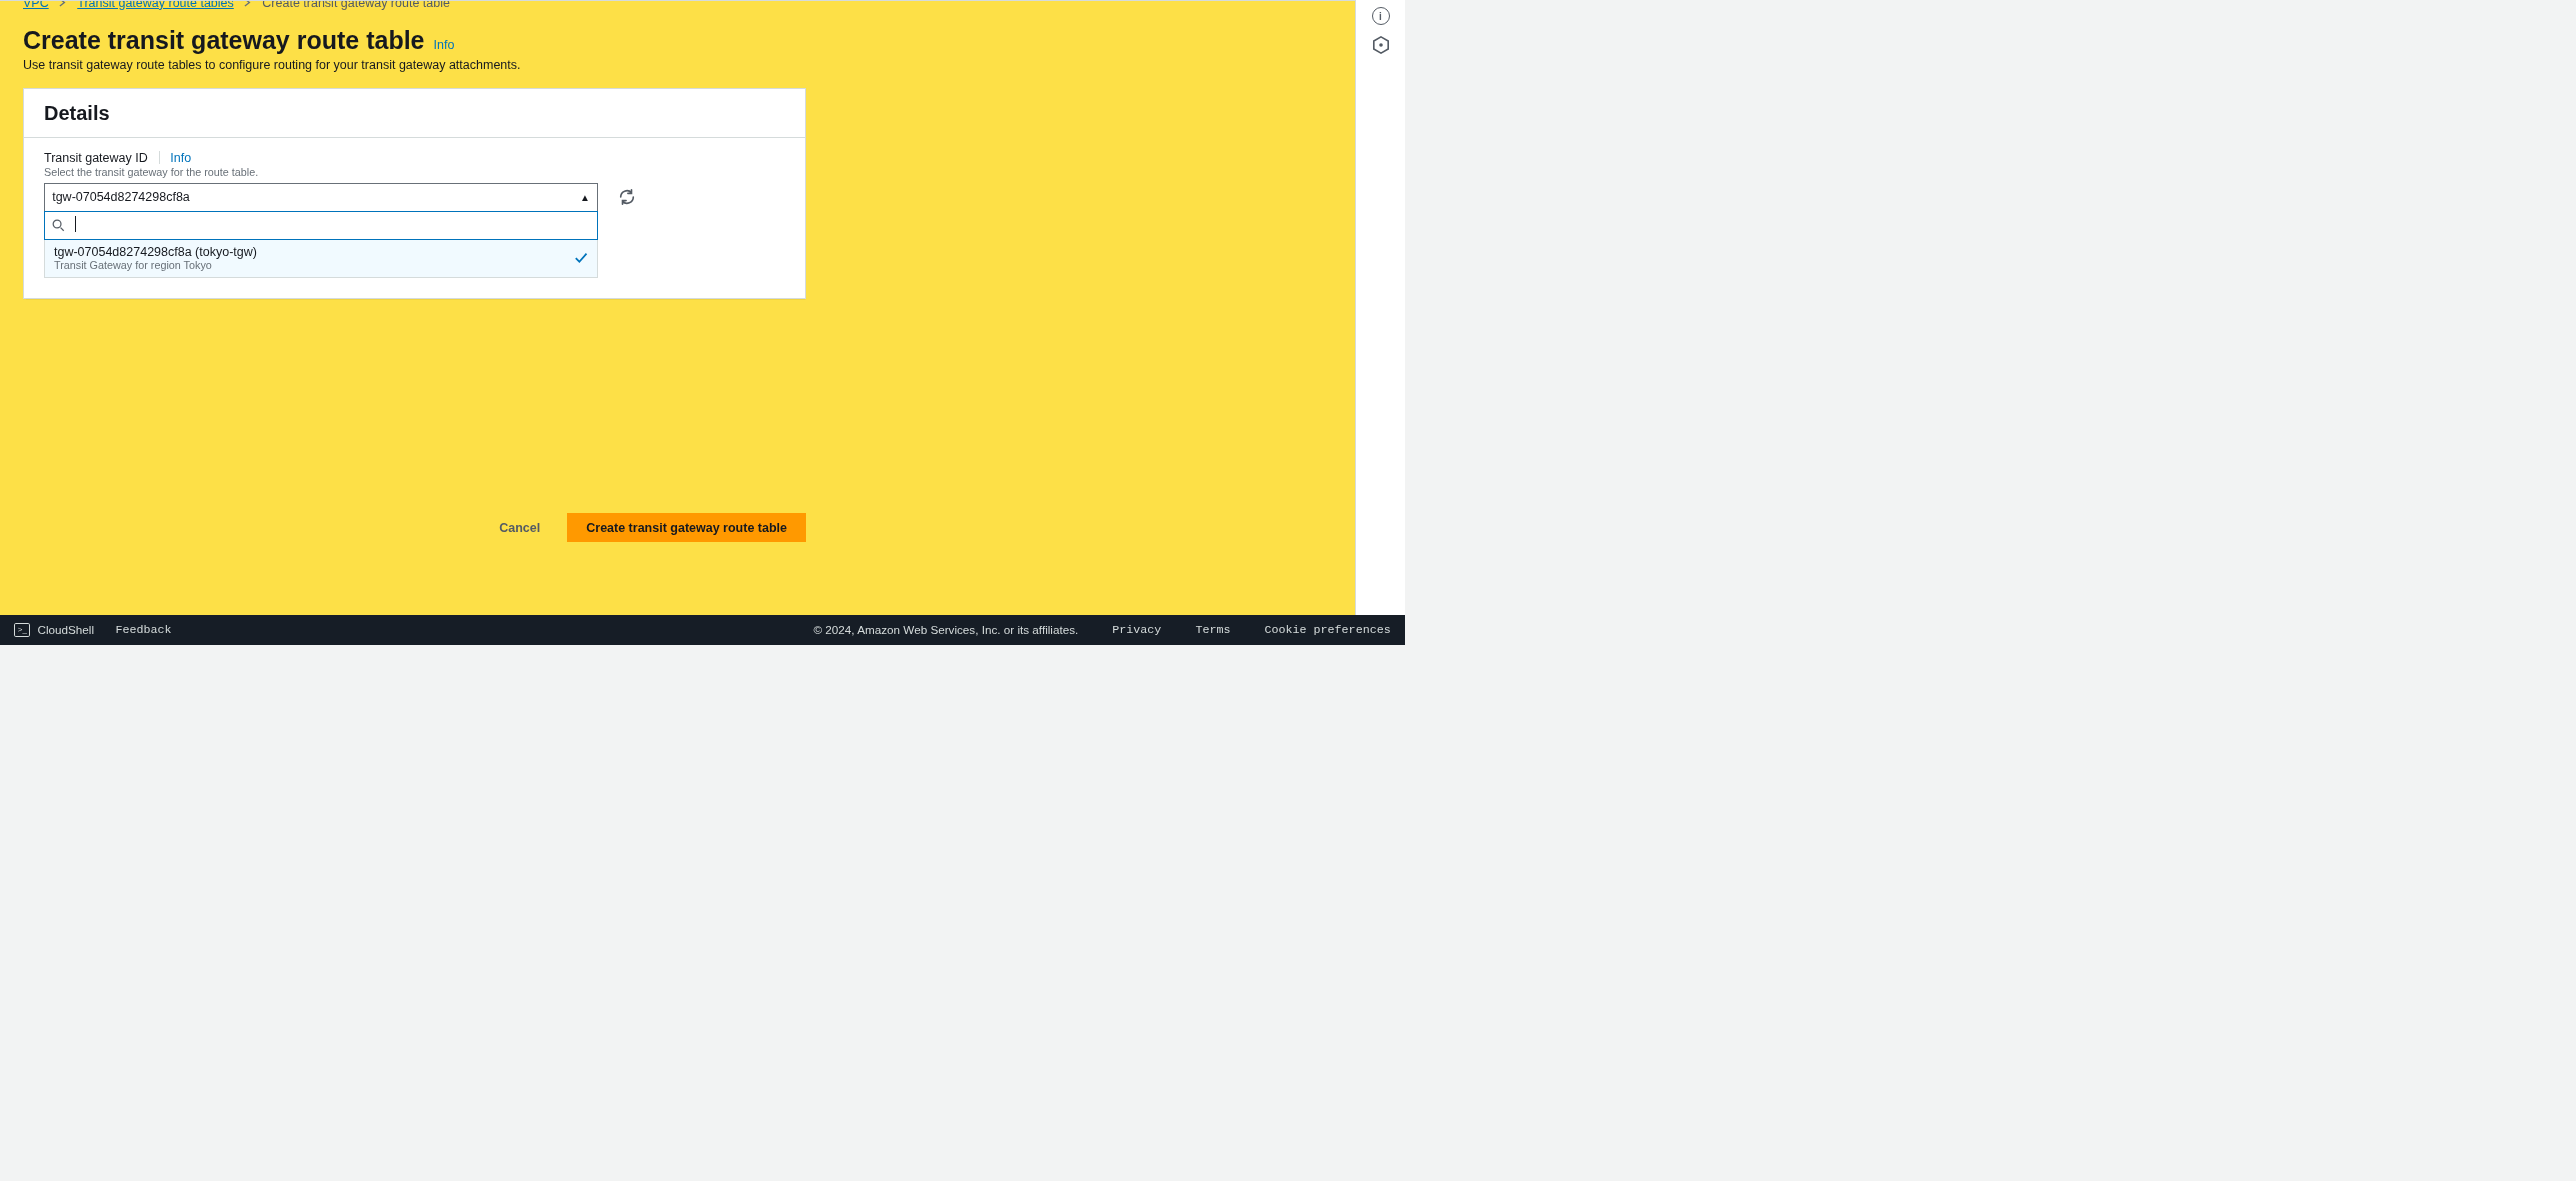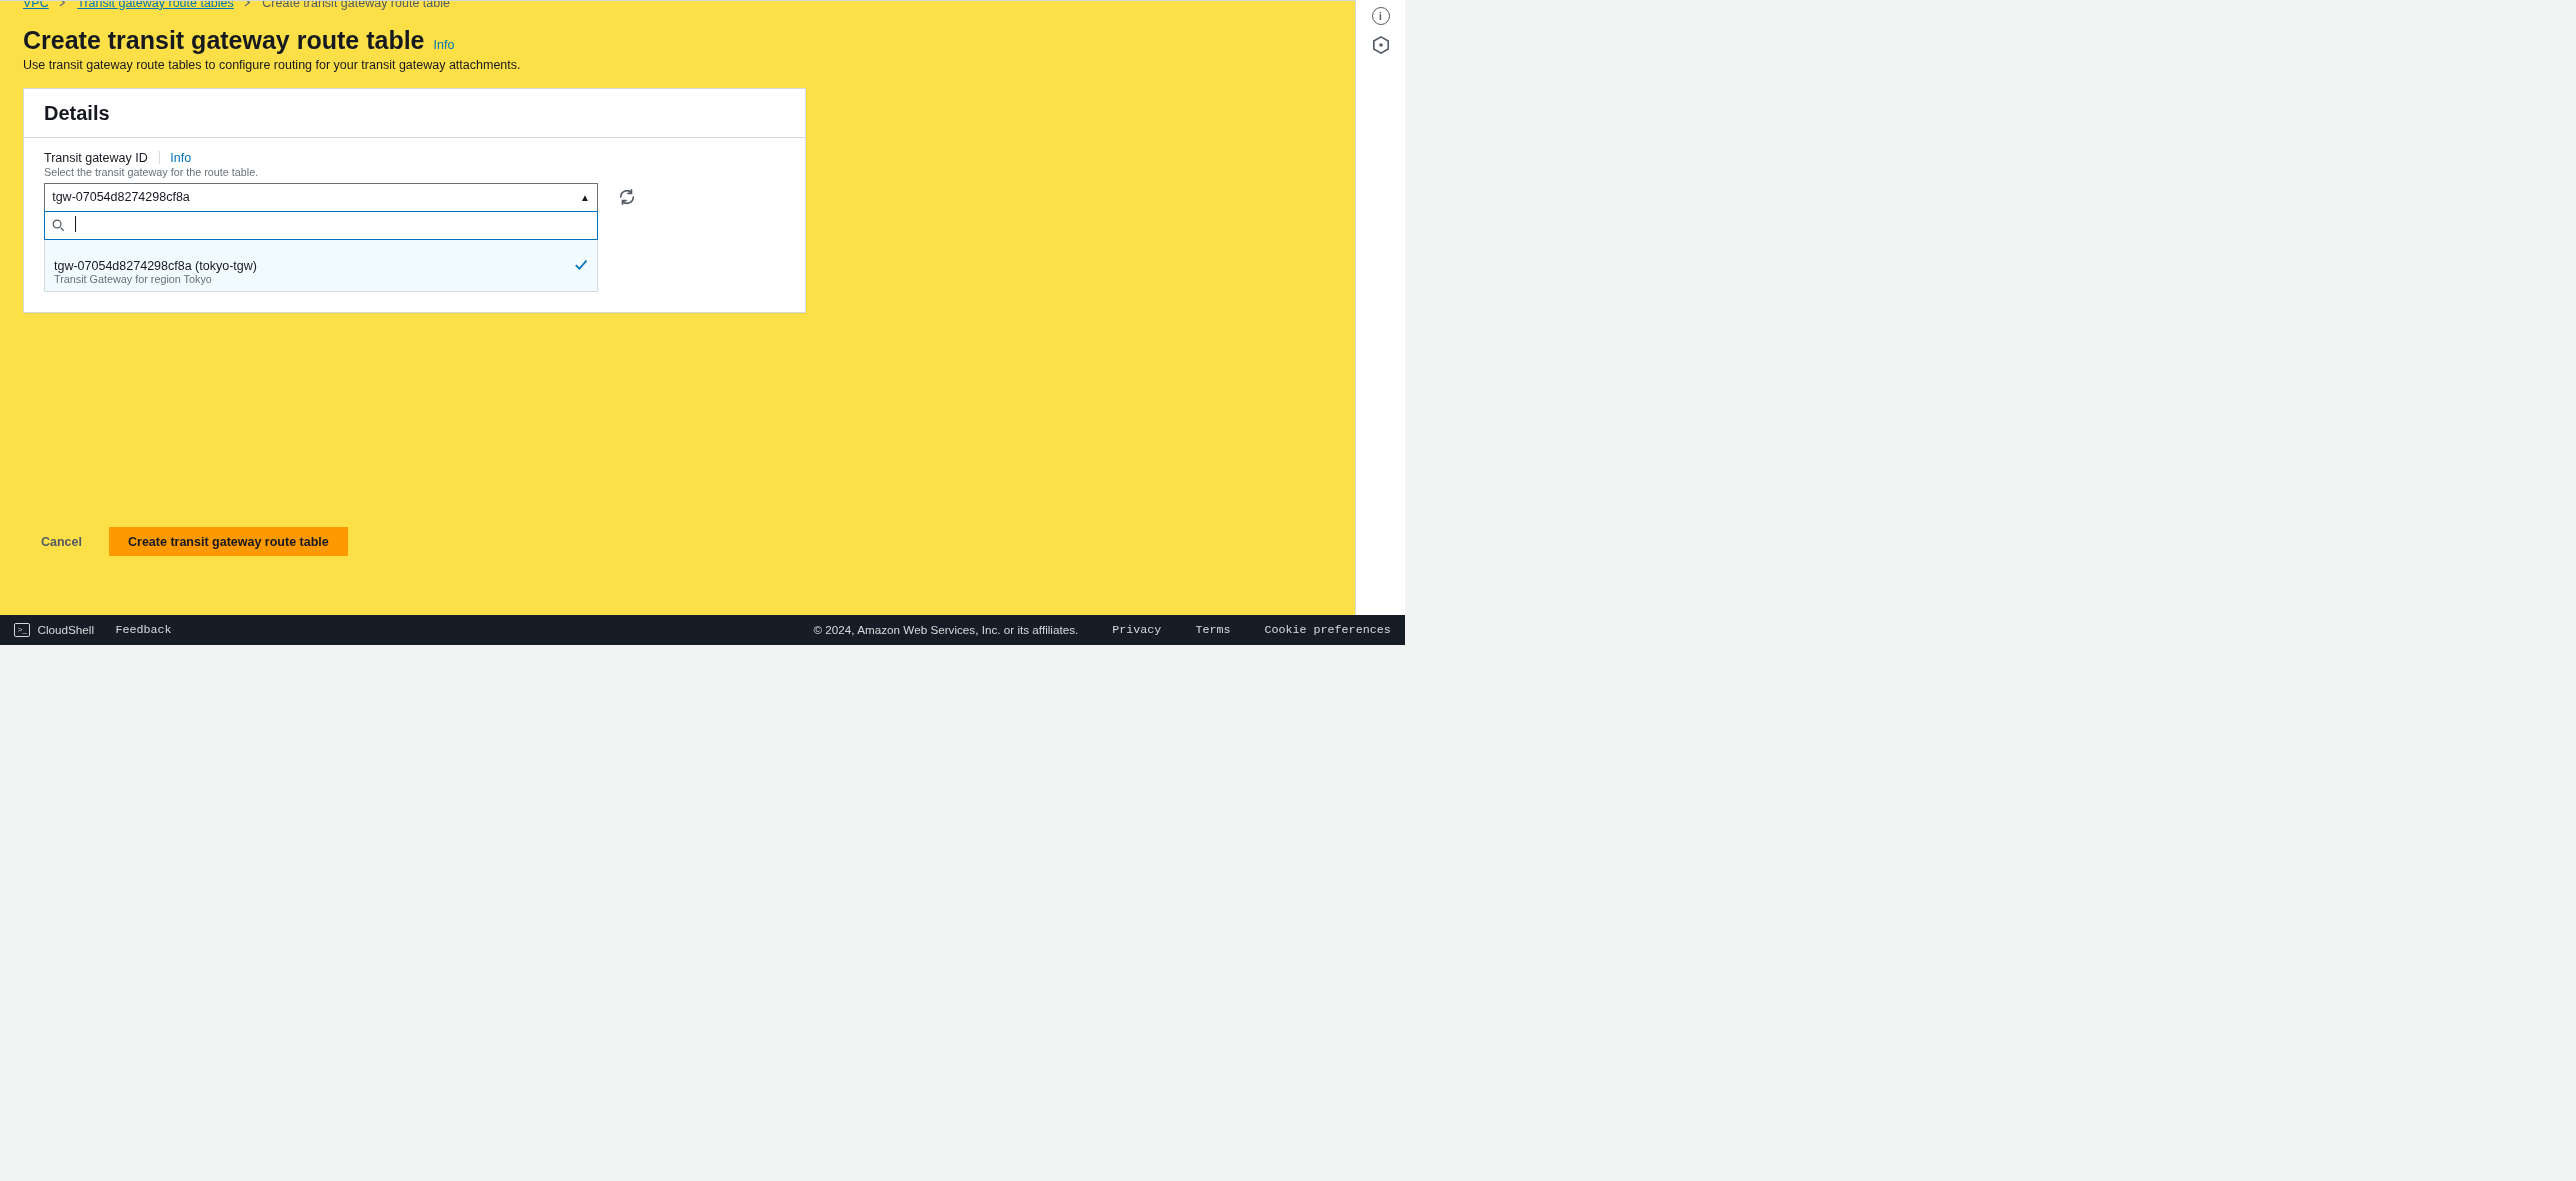--- a/index.html
+++ b/index.html
@@ -48,38 +48,38 @@
   .dropdown { position:relative; width:554px; margin-top:-0.9px;}
   .dropdown-search {
     width:554px; height:29px; border:1.8px solid #0073bb; border-top-width:1.8px; padding:3.6px 7.2px;
     display:flex; align-items:center; gap:7.2px; background:#fff;
   }
   .dropdown-search input { border:none; outline:none; font-size:12.5px; flex:1;}
   .dropdown-option {
     width:554px; border:0.9px solid #d5dbdb; border-top:none; background:#f1faff;
     padding:5.4px 9px; display:flex; align-items:center; justify-content:space-between;
   }
-  .dropdown-option .opt-text .primary{ font-size:12.5px; color:#16191f;margin-top:14px;}
+  .dropdown-option .opt-text .primary{ font-size:12.5px; color:#16191f;}
   .dropdown-option .opt-text .secondary{ font-size:10.8px; color:#687078;}
   .dropdown-option .check{ color:#0073bb; font-size:14.3px;}
 
   .tags-desc{ font-size:12.5px; color:#16191f; padding:0 0 12.5px; line-height:1.4;}
 
   .tag-row { display:flex; gap:16px; align-items:flex-end;}
   .tag-col .col-label{ font-size:12.5px; margin-bottom:5.4px; display:block;}
   .tag-input-wrap{ position:relative; width:269px;}
   .tag-input-wrap .search-ic{ position:absolute; left:7.2px; top:7.2px; color:#687078;}
   .tag-input-wrap .clear-ic{ position:absolute; right:7.2px; top:6.3px; color:#545b64; font-size:14.3px; cursor:pointer;}
   .tag-input-wrap input{ width:269px; height:29px; border:0.9px solid #687078; padding:3.6px 27px 3.6px 27px; font-size:12.5px;}
 
   .remove-btn{ height:29px; padding:0 16px; background:#fff; border:0.9px solid #545b64; font-weight:700; color:#545b64; font-size:12.5px; cursor:pointer;}
   .add-tag-btn{ margin-top:12.5px; height:29px; padding:0 16px; background:#fff; border:0.9px solid #545b64; font-weight:700; color:#545b64; font-size:12.5px; cursor:pointer;}
   .tag-limit{ font-size:10.8px; color:#687078; margin-top:7.2px;}
 
-  .actions { width:783px; display:flex; justify-content:flex-start; gap:9px;}
+  .actions { width:783px; display:flex; justify-content:flex-end; gap:9px;}
   .btn-cancel{ height:29px; padding:0 18px; background:transparent; border:none; color:#545b64; font-weight:700; font-size:12.5px; cursor:pointer;}
   .btn-primary{ height:29px; padding:0 18px; background:#ff9900; border:0.9px solid #ff9900; color:#16191f; font-weight:700; font-size:12.5px; cursor:pointer;}
 
   .tgwid-label-row{ display:flex; align-items:center; gap:10.8px;}
   .divider{ width:0.9px; height:12.5px; background:#d5dbdb;}
   .info-link{ color:#0073bb; font-size:12.5px; cursor:pointer;}
 
   
   .right-toolbar{ position:absolute; right:0; top:0; width:50px; bottom:30.5px; background:#fff; border-left:0.9px solid #d5dbdb; display:flex; flex-direction:column; align-items:center; padding-top:7.2px; gap:10.8px;}
   .right-toolbar .ic{ width:18px; height:18px; border:1.8px solid #545b64; border-radius:50%; display:flex; align-items:center; justify-content:center; font-size:10px; font-weight:700; color:#545b64;}

